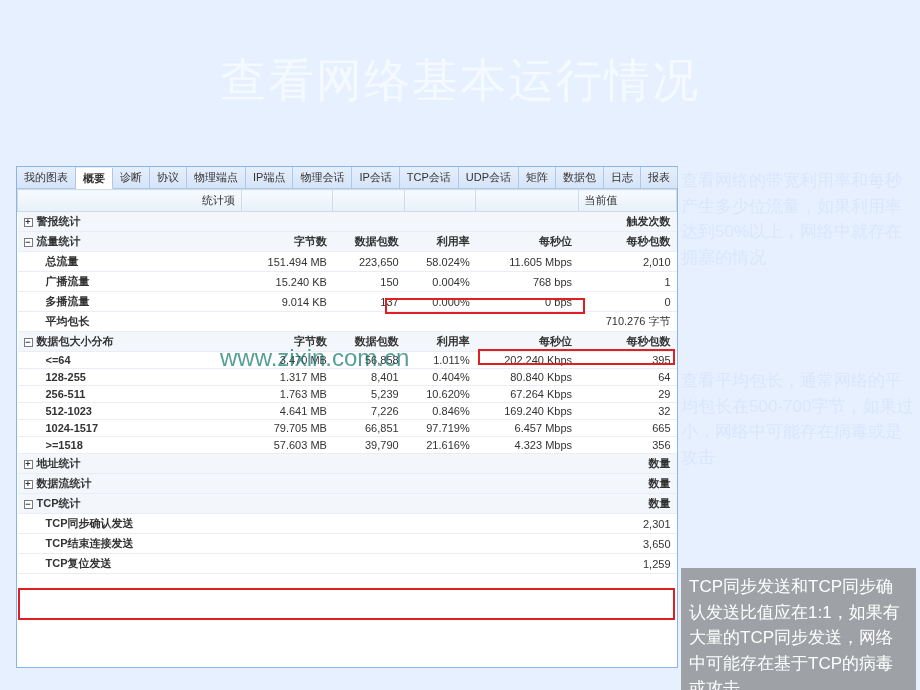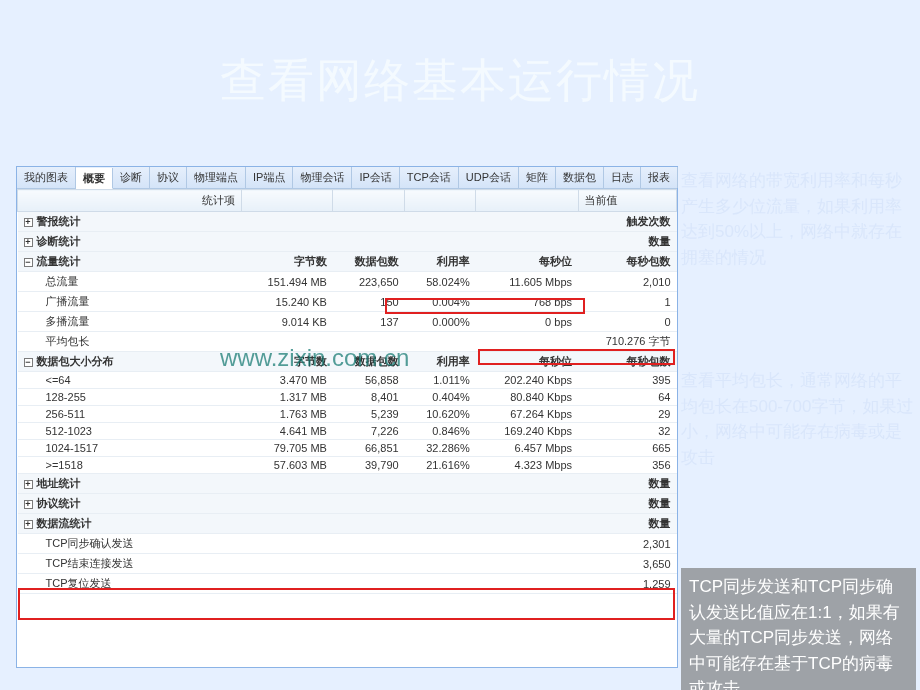--- a/index.html
+++ b/index.html
@@ -115,21 +115,21 @@
   display: inline-block;
   width: 9px;
   height: 9px;
   border: 1px solid #7a7a7a;
   text-align: center;
   line-height: 7px;
   font-size: 9px;
   margin-right: 4px;
   background: #fff;
 }
-.indent { padding-left: 28px !important; text-align: left !important; }
+.indent { padding-left: 28px !important; text-align: left !important; font-weight: bold; }
 .highlight-box {
   position: absolute;
   border: 2px solid #e02020;
   pointer-events: none;
   z-index: 10;
 }
 .hl-1 { top: 298px; left: 385px; width: 200px; height: 16px; }
 .hl-2 { top: 349px; left: 478px; width: 197px; height: 16px; }
 .hl-3 { top: 588px; left: 18px; width: 657px; height: 32px; }
 </style>
@@ -178,28 +178,20 @@
       </tr>
 
       <tr class="section-row">
         <td><span class="tree-toggle">+</span><span>警报统计</span></td>
         <td></td>
             <td></td>
             <td></td>
             <td></td>
         <td>触发次数</td>
       </tr>
-      <tr class="section-row">
-        <td><span class="tree-toggle">+</span><span>诊断统计</span></td>
-        <td></td>
-            <td></td>
-            <td></td>
-            <td></td>
-        <td>数量</td>
-      </tr>
 
       <tr class="section-row">
         <td><span class="tree-toggle">−</span><span>流量统计</span></td>
         <td>字节数</td>
         <td>数据包数</td>
         <td>利用率</td>
         <td>每秒位</td>
         <td>每秒包数</td>
       </tr>
       <tr>
@@ -272,21 +264,21 @@
             <td>4.641 MB</td>
             <td>7,226</td>
             <td>0.846%</td>
             <td>169.240 Kbps</td>
             <td>32</td>
           </tr>
       <tr>
             <td class="indent">1024-1517</td>
             <td>79.705 MB</td>
             <td>66,851</td>
-            <td>32.286%</td>
+            <td>97.719%</td>
             <td>6.457 Mbps</td>
             <td>665</td>
           </tr>
       <tr>
             <td class="indent">&gt;=1518</td>
             <td>57.603 MB</td>
             <td>39,790</td>
             <td>21.616%</td>
             <td>4.323 Mbps</td>
             <td>356</td>
@@ -294,36 +286,36 @@
 
       <tr class="section-row">
         <td><span class="tree-toggle">+</span><span>地址统计</span></td>
         <td></td>
             <td></td>
             <td></td>
             <td></td>
         <td>数量</td>
       </tr>
       <tr class="section-row">
-        <td><span class="tree-toggle">+</span><span>协议统计</span></td>
+        <td><span class="tree-toggle">+</span><span>数据流统计</span></td>
         <td></td>
             <td></td>
             <td></td>
             <td></td>
         <td>数量</td>
       </tr>
-      <tr class="section-row">
-        <td><span class="tree-toggle">+</span><span>数据流统计</span></td>
+
+      <tr class="section-row">
+        <td><span class="tree-toggle">−</span><span>TCP统计</span></td>
         <td></td>
             <td></td>
             <td></td>
             <td></td>
         <td>数量</td>
       </tr>
-
       <tr>
         <td class="indent">TCP同步确认发送</td>
         <td></td>
             <td></td>
             <td></td>
             <td></td>
         <td>2,301</td>
       </tr>
       <tr>
         <td class="indent">TCP结束连接发送</td>

